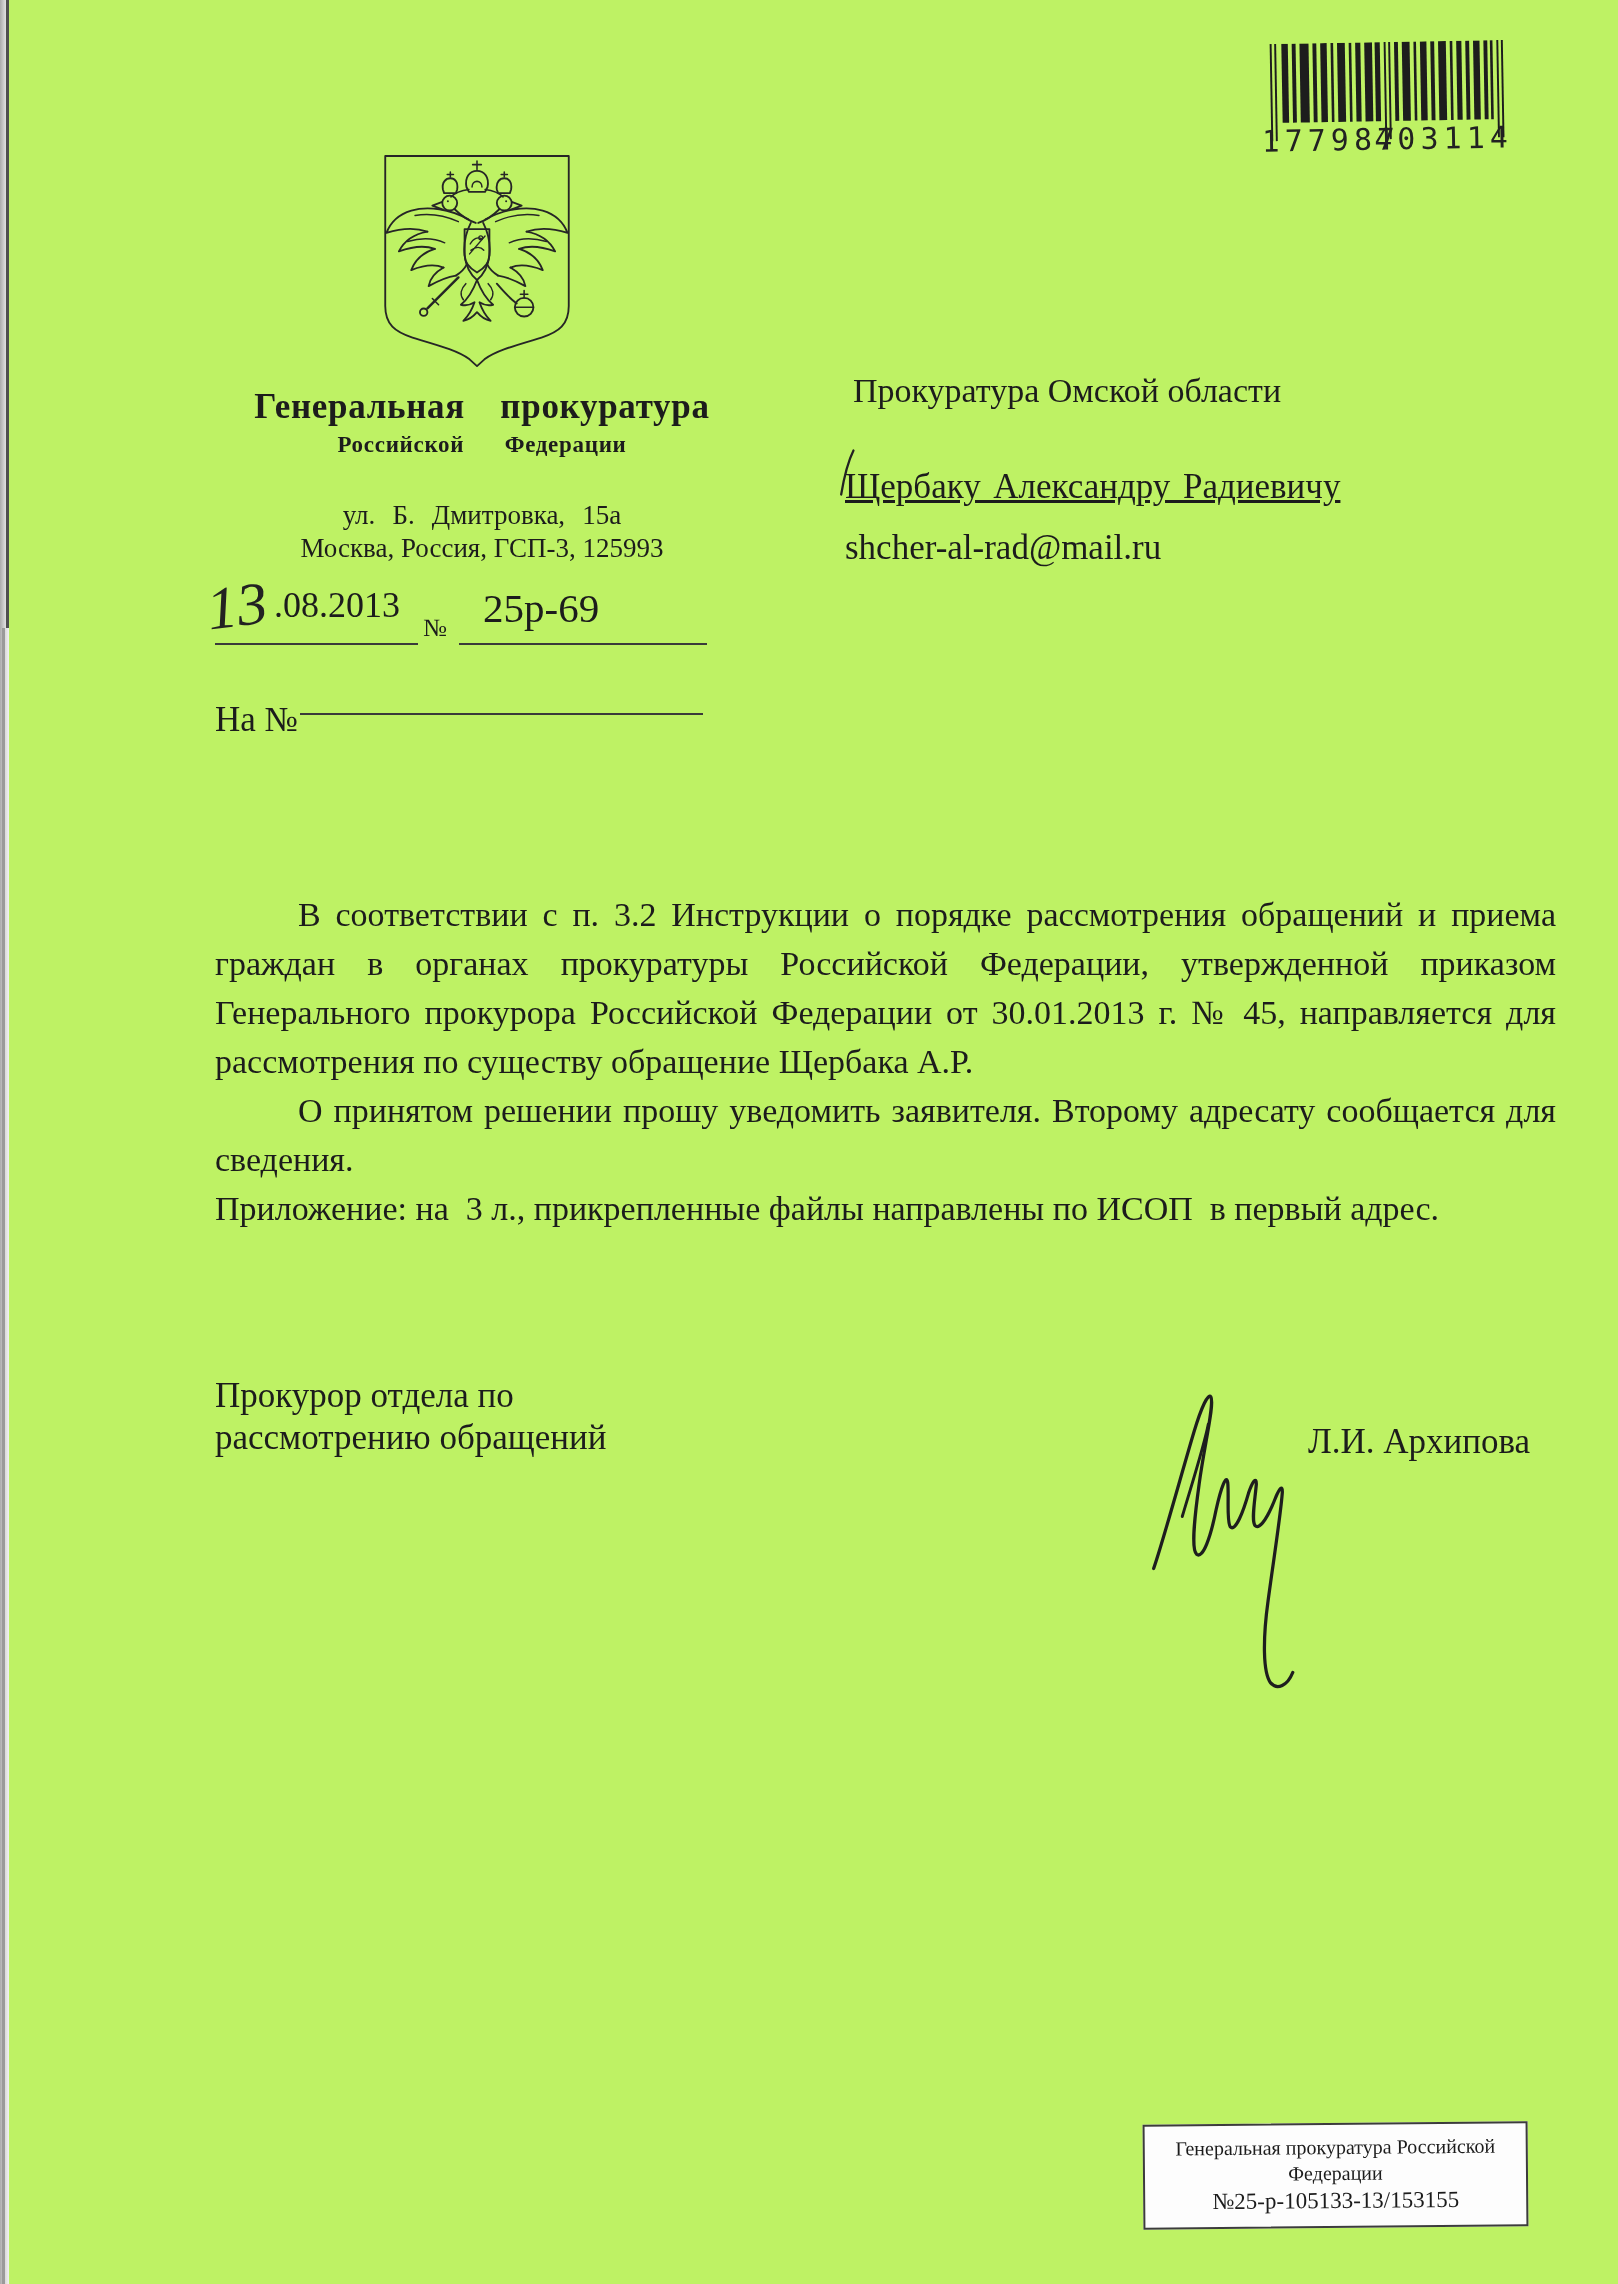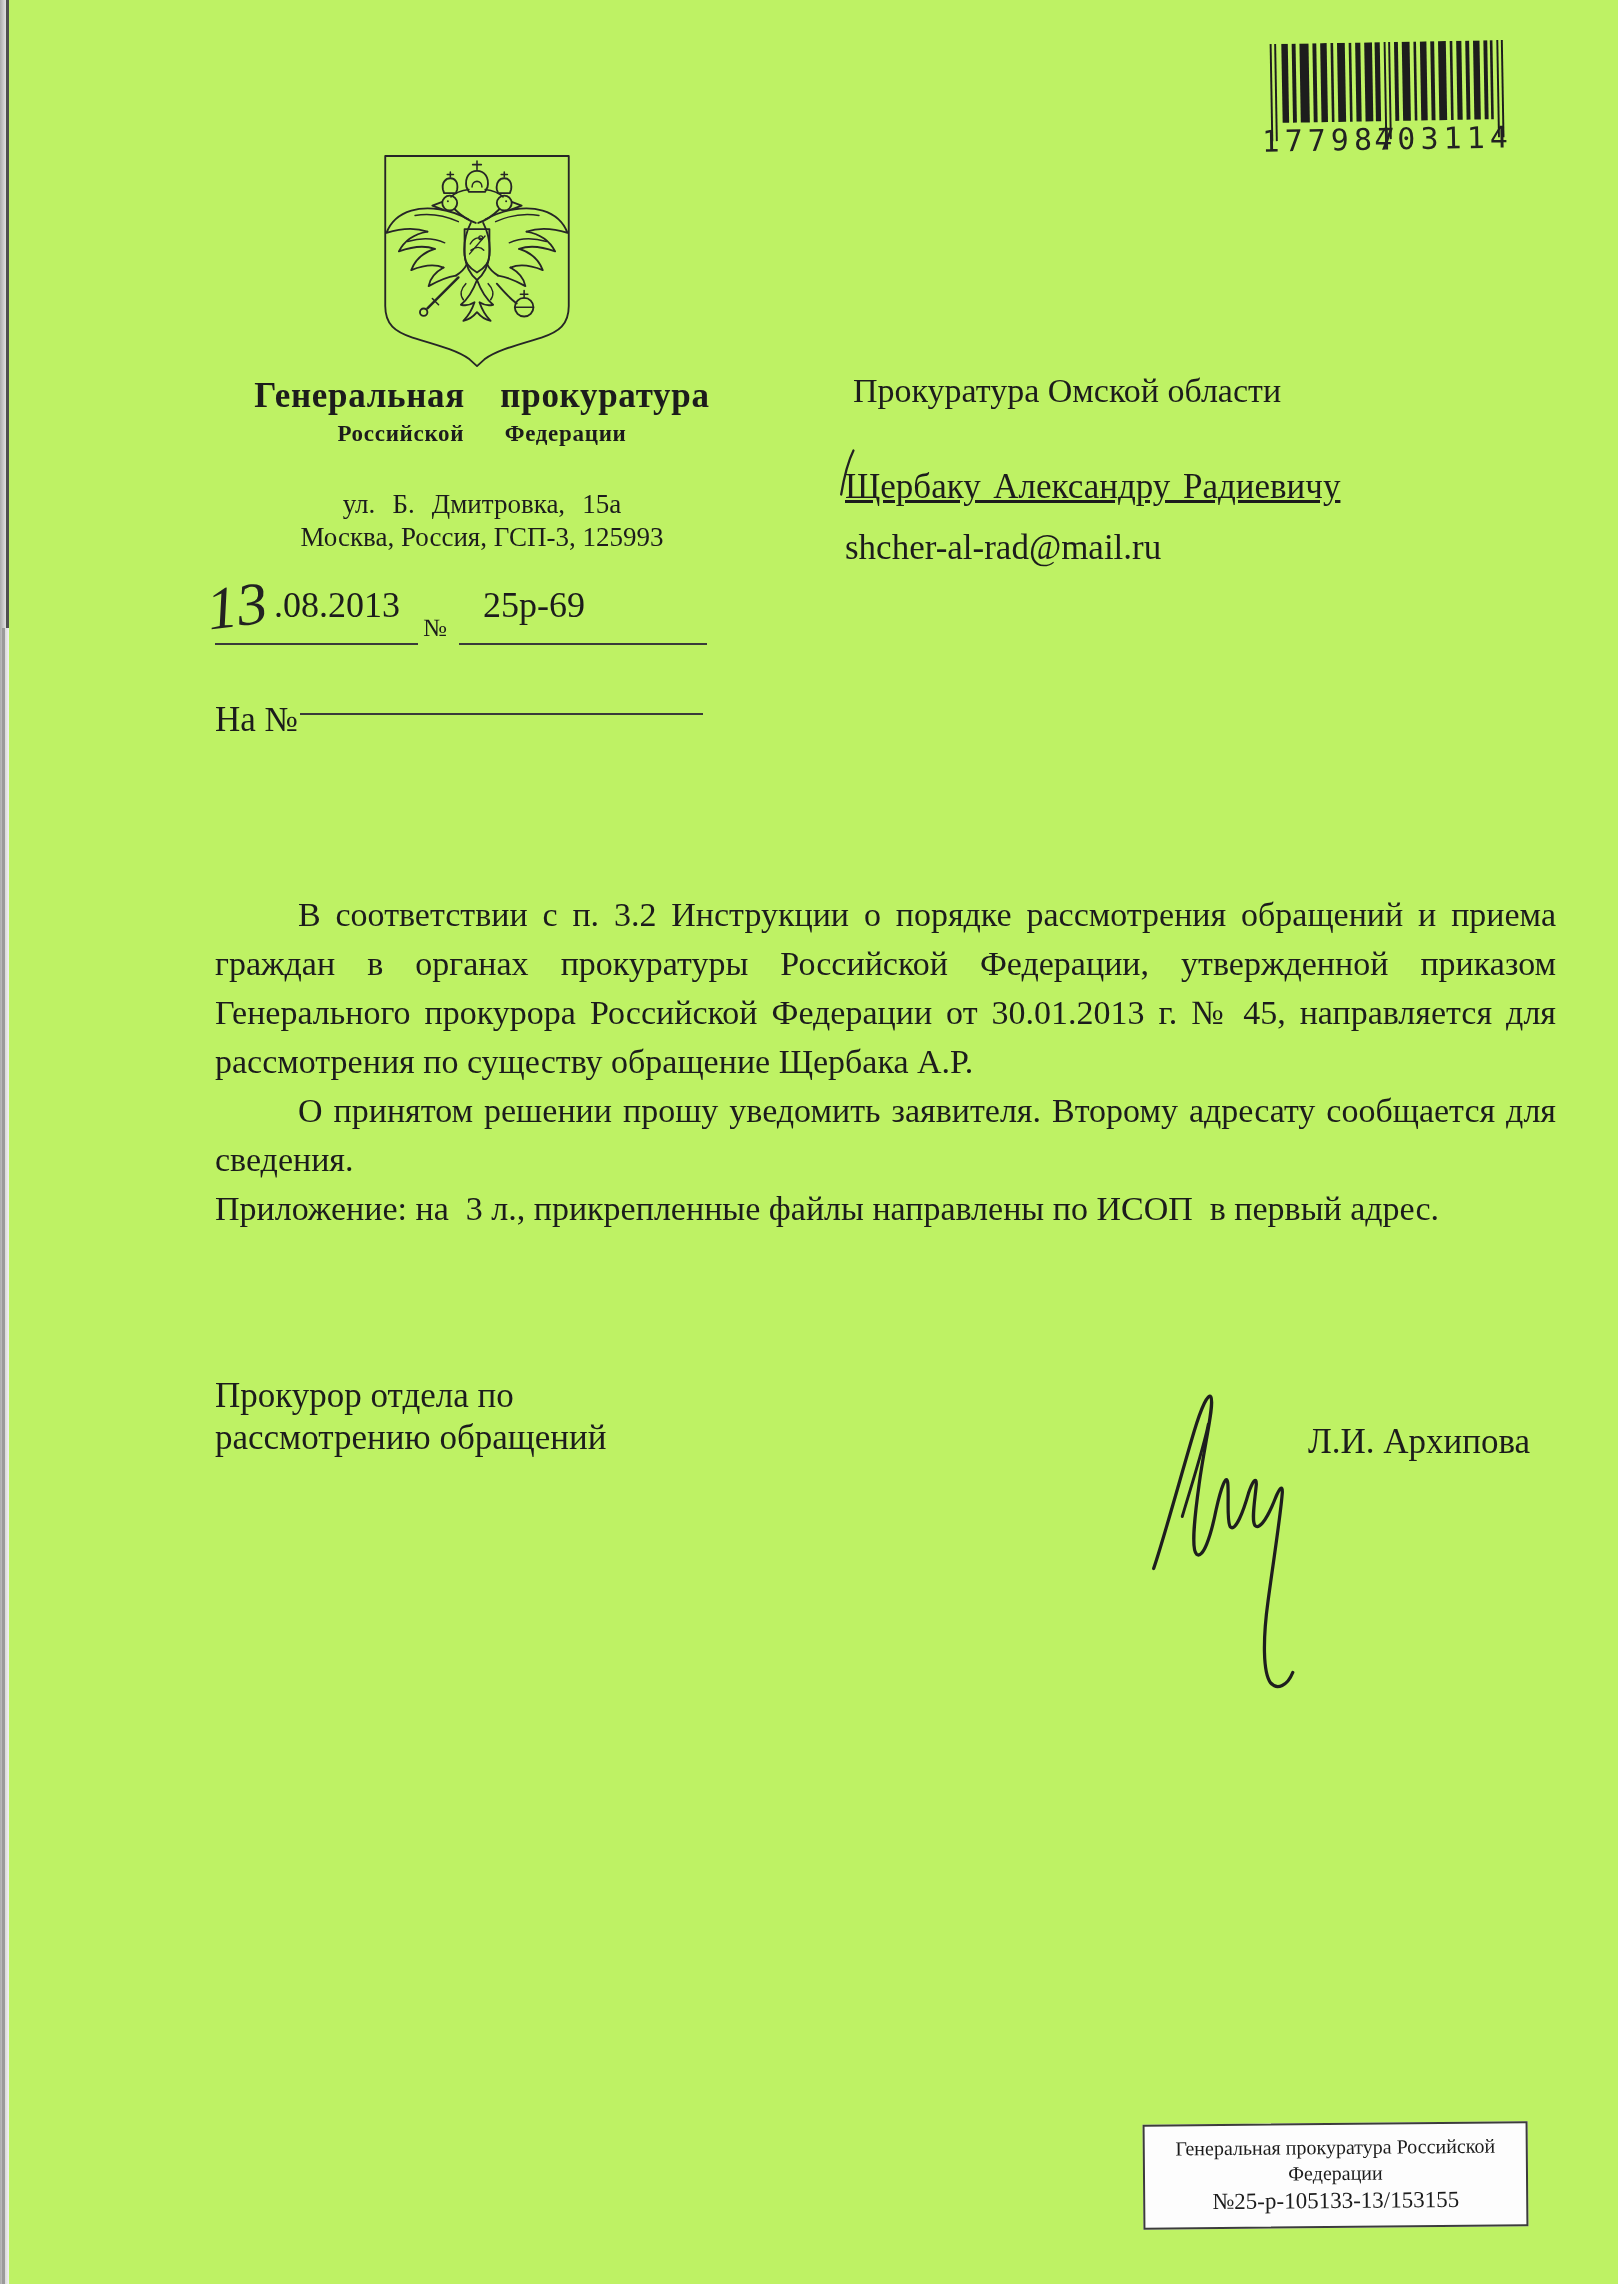--- a/index.html
+++ b/index.html
@@ -19,31 +19,31 @@
 
   
   .barcode{position:absolute;left:1265px;top:42px;width:247px;height:114px;transform:rotate(-1deg);}
   .barcode svg{display:block;}
   .barcode text{font-family:"DejaVu Sans Mono",monospace;font-size:46px;letter-spacing:8px;fill:#222;}
 
   
   .emblem{position:absolute;left:375px;top:151px;width:204px;height:217px;}
 
   
-  .lh{position:absolute;left:235px;width:494px;text-align:center;}
+  .lh{position:absolute;left:235px;width:494px;text-align:center;margin-top:11px;}
   .lh-org1{top:376px;font-size:35px;font-weight:700;word-spacing:26px;letter-spacing:0.7px;}
   .lh-org2{top:421px;font-size:23px;font-weight:700;word-spacing:34px;letter-spacing:0.7px;}
   .lh-addr1{top:489px;font-size:27px;word-spacing:10.4px;}
   .lh-addr2{top:522px;font-size:27px;}
 
   
   .hand-day{position:absolute;left:207px;top:572px;font-size:60px;font-style:italic;
     transform:rotate(-7deg);color:#222;}
   .date-rest{position:absolute;left:274px;top:584px;font-size:36px;}
-  .out-number{position:absolute;left:483px;top:584px;font-size:36px;}
+  .out-number{position:absolute;left:483px;top:584px;font-size:41px;}
   .ref-line1{position:absolute;left:215px;top:643px;width:203px;height:2px;background:#3a3a3a;}
   .num-sign{position:absolute;left:423px;top:614px;font-size:25px;}
   .ref-line2{position:absolute;left:459px;top:643px;width:248px;height:2px;background:#3a3a3a;}
   .reply-label{position:absolute;left:215px;top:672px;font-size:35px;margin-top:28px;}
   .reply-line{position:absolute;left:300px;top:713px;width:403px;height:2px;background:#3a3a3a;}
 
   
   .rcp-org{position:absolute;left:853px;top:372px;font-size:34px;}
   .rcp-name{position:absolute;left:845px;top:467px;font-size:35px;word-spacing:3.9px;text-decoration:underline;}
   .rcp-email{position:absolute;left:845px;top:528px;font-size:35px;}

